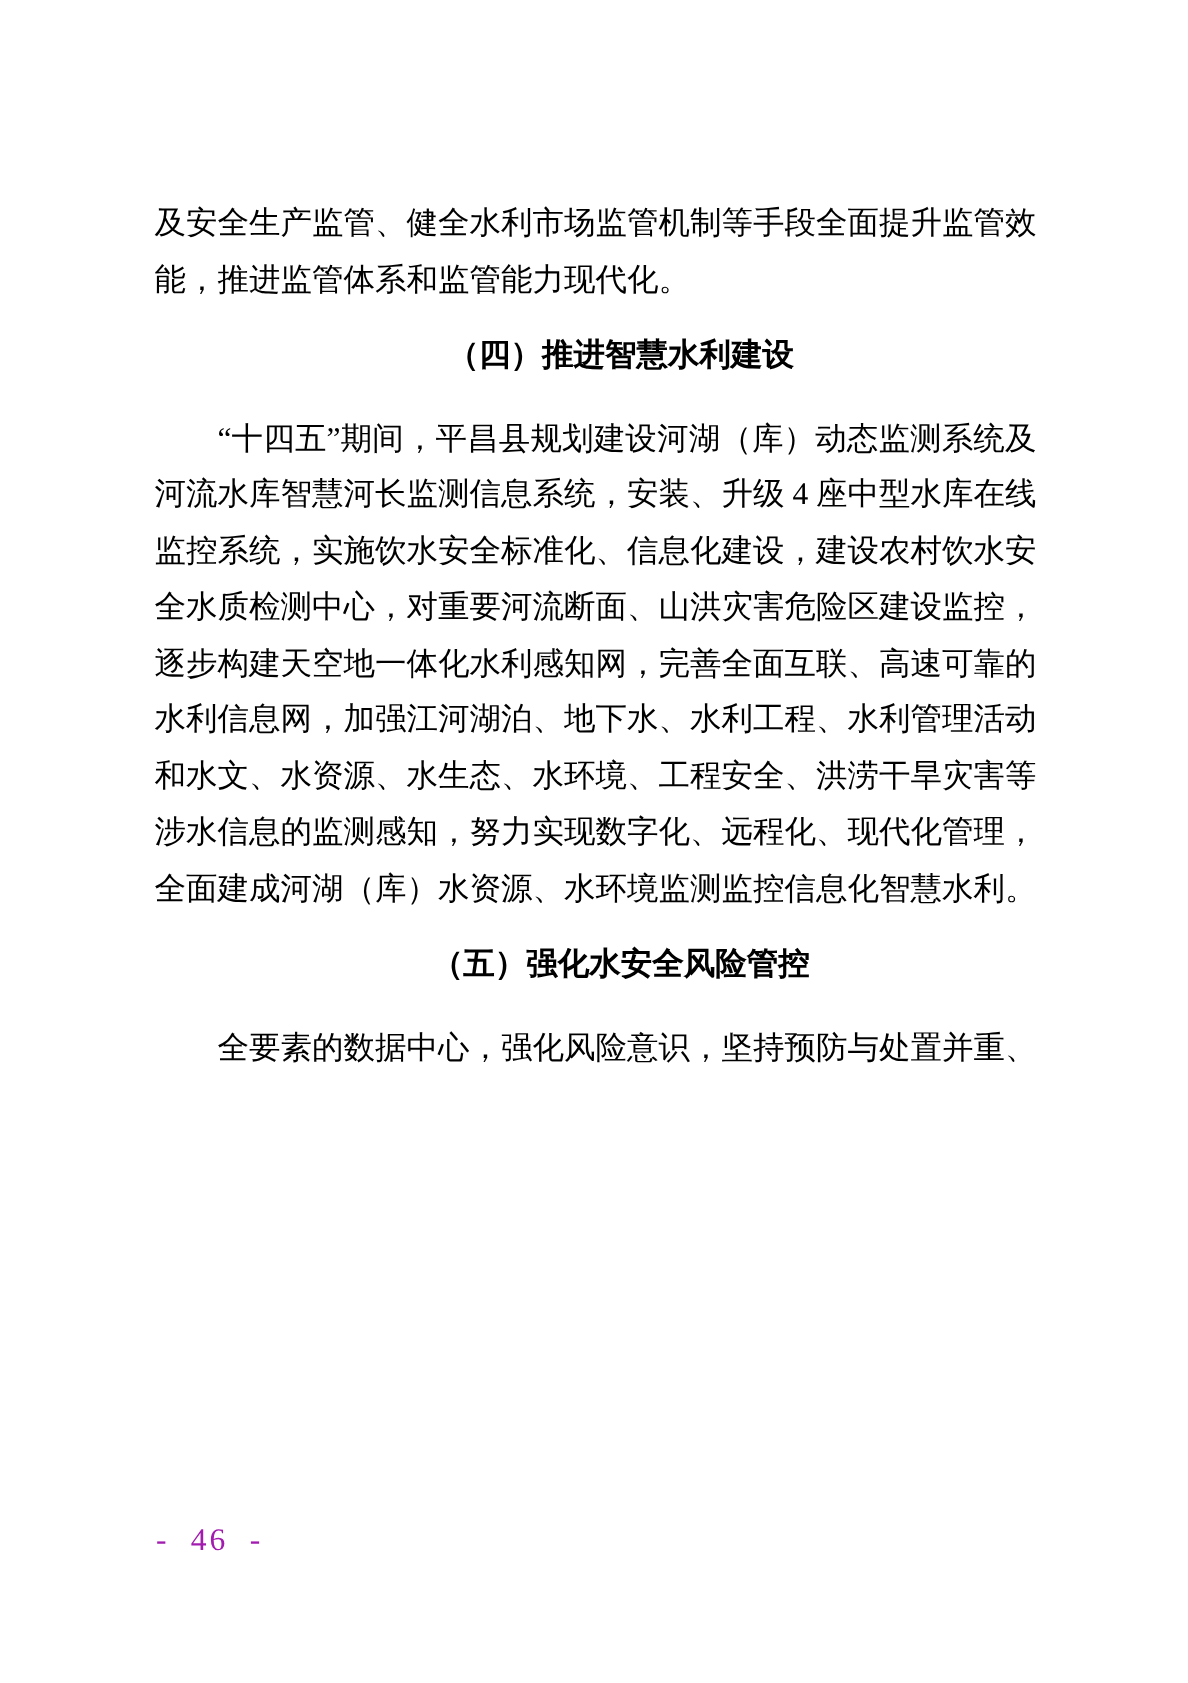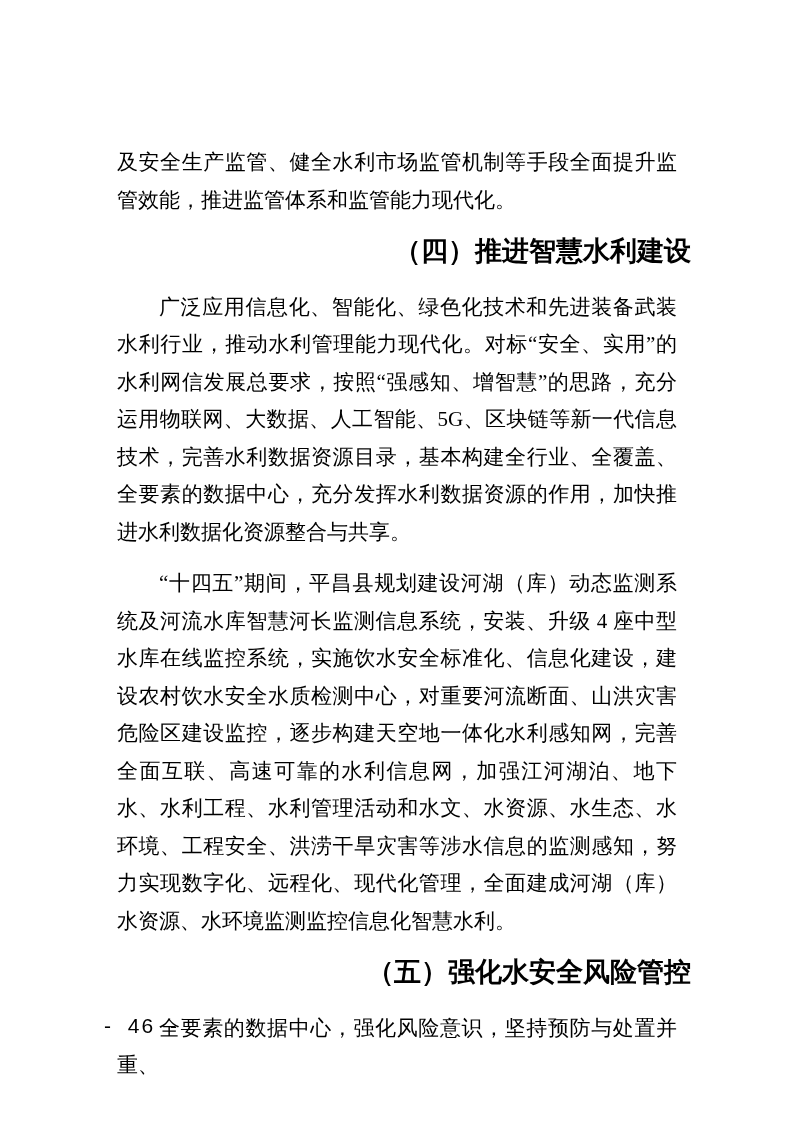--- a/index.html
+++ b/index.html
@@ -21,52 +21,51 @@
     left: 103px;
     top: 130px;
     width: 588px;
     font-size: 21px;
     line-height: 37.5px;
     text-align: justify;
     text-justify: inter-character;
     letter-spacing: 0;
   }
   .doc-body p.paragraph {
-    margin: 14px;
+    margin: 0;
     text-indent: 2em;
   }
   .doc-body p.paragraph.no-indent {
     text-indent: 0;
   }
   .doc-body h3.heading {
     margin: 13px 0 18px 0;
-    font-size: 27px;
+    font-size: 21px;
     font-weight: 700;
     text-indent: 1.6em;
-    text-align: right;
-    font-family: Liberation Serif, serif;
+    text-align: center;
+    font-family: Liberation Sans, sans-serif;
   }
   .page-footer {
     position: absolute;
     left: 104px;
     top: 1013px;
     font-size: 21px;
     line-height: 26px;
     letter-spacing: 2px;
     word-spacing: 7px;
-    color: #000000;
-    font-family: Liberation Sans, sans-serif;
+    color: #a21caf;
+    font-family: Liberation Serif, serif;
   }
 </style>
 </head>
 <body>
 
 <div class="page">
   <div class="doc-body" id="doc-body">
       <p class="paragraph no-indent">及安全生产监管、健全水利市场监管机制等手段全面提升监管效能，推进监管体系和监管能力现代化。</p>
       <h3 class="heading">（四）推进智慧水利建设</h3>
-      <p class="paragraph">广泛应用信息化、智能化、绿色化技术和先进装备武装水利行业，推动水利管理能力现代化。对标“安全、实用”的水利网信发展总要求，按照“强感知、增智慧”的思路，充分运用物联网、大数据、人工智能、5G、区块链等新一代信息技术，完善水利数据资源目录，基本构建全行业、全覆盖、全要素的数据中心，充分发挥水利数据资源的作用，加快推进水利数据化资源整合与共享。</p>
       <p class="paragraph">“十四五”期间，平昌县规划建设河湖（库）动态监测系统及河流水库智慧河长监测信息系统，安装、升级 4 座中型水库在线监控系统，实施饮水安全标准化、信息化建设，建设农村饮水安全水质检测中心，对重要河流断面、山洪灾害危险区建设监控，逐步构建天空地一体化水利感知网，完善全面互联、高速可靠的水利信息网，加强江河湖泊、地下水、水利工程、水利管理活动和水文、水资源、水生态、水环境、工程安全、洪涝干旱灾害等涉水信息的监测感知，努力实现数字化、远程化、现代化管理，全面建成河湖（库）水资源、水环境监测监控信息化智慧水利。</p>
       <h3 class="heading">（五）强化水安全风险管控</h3>
       <p class="paragraph">全要素的数据中心，强化风险意识，坚持预防与处置并重、</p>
     </div>
   <div class="page-footer">- 46 -</div>
 </div>
 
 </body></html>

